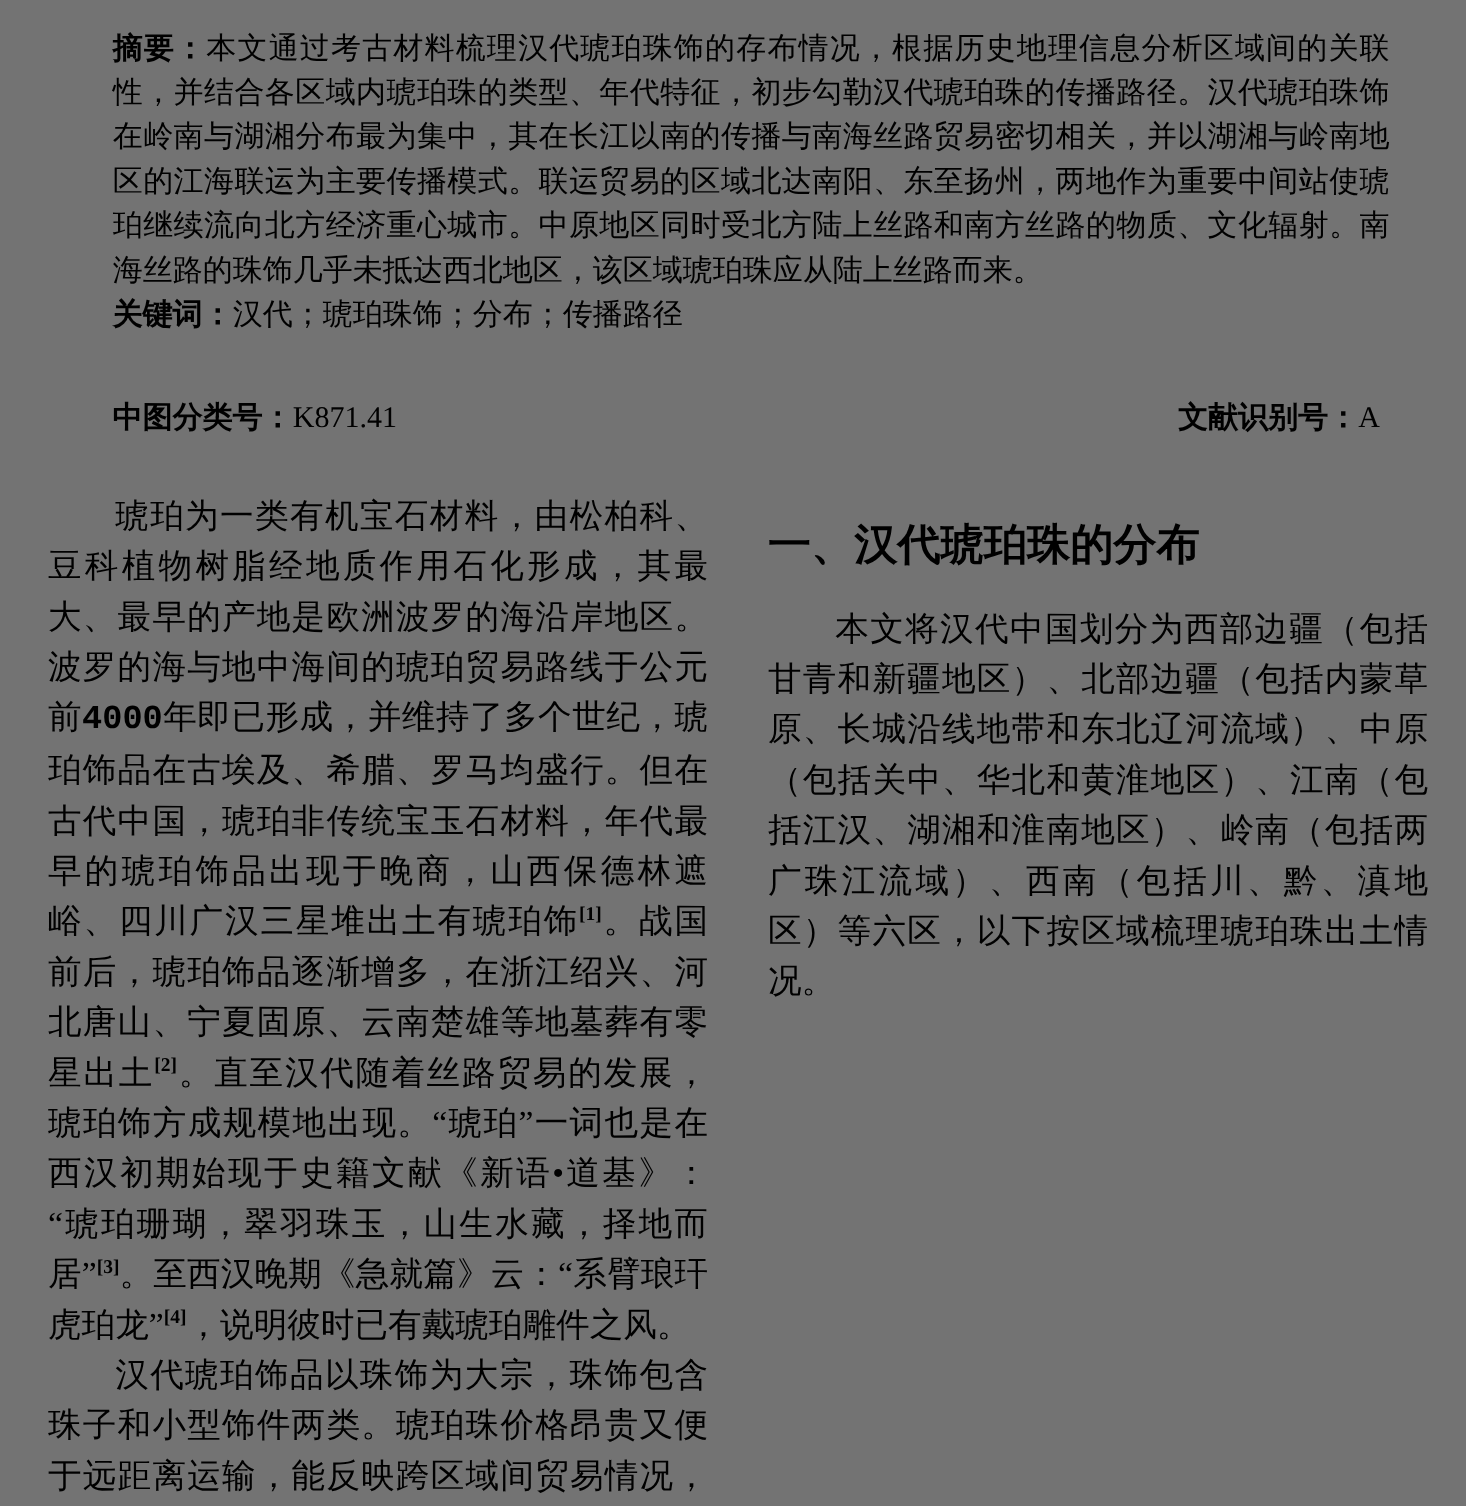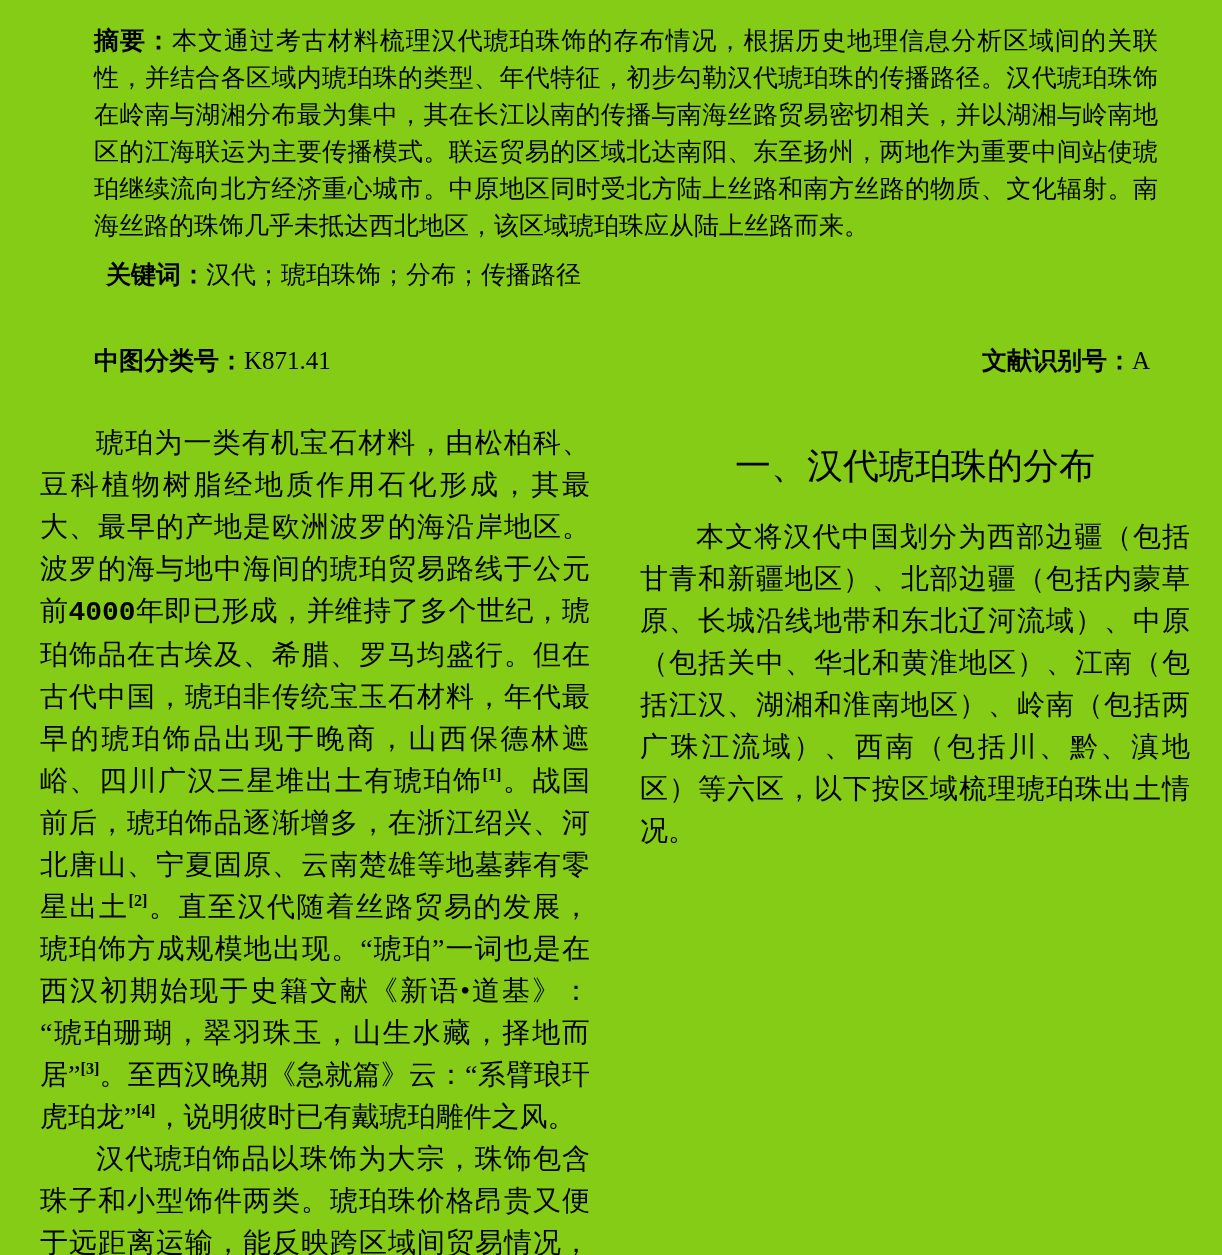--- a/index.html
+++ b/index.html
@@ -4,37 +4,37 @@
 <style>
   html, body {
     margin: 0;
     padding: 0;
     background: #ffffff;
   }
   .page {
     position: relative;
     width: 1222px;
     height: 1255px;
-    background: #84cc16;
+    background: #737373;
     color: #000000;
     overflow: hidden;
     font-family: "Liberation Serif", "DejaVu Serif", serif;
   }
   .abstract-block {
     margin: 22px 64px 0 94px;
   }
   .abstract-para {
     margin: 0;
     font-size: 25px;
     line-height: 37px;
     text-align: justify;
     text-justify: inter-ideograph;
   }
   .kw-para {
-    margin: 12px;
+    margin: 0;
     font-size: 25px;
     line-height: 37px;
   }
   .heiti {
     font-family: "Liberation Sans", "DejaVu Sans", sans-serif;
     font-weight: bold;
   }
   .meta-row {
     display: flex;
     justify-content: space-between;
@@ -69,24 +69,24 @@
     font-weight: bold;
     line-height: 0;
     vertical-align: super;
   }
   .num-b {
     font-family: Liberation Mono, monospace;
     font-weight: bold;
   }
   h2.section-heading {
     font-family: "Liberation Sans", "DejaVu Sans", sans-serif;
-    font-weight: normal;
+    font-weight: bold;
     font-size: 36px;
     line-height: 48px;
-    text-align: center;
+    text-align: left;
     margin: 20px 0 26px 0;
   }
 </style>
 </head>
 <body>
 
 <div class="page">
 
   <section class="abstract-block">
     <p class="abstract-para"><b class="heiti">摘要：</b><span>本文通过考古材料梳理汉代琥珀珠饰的存布情况，根据历史地理信息分析区域间的关联性，并结合各区域内琥珀珠的类型、年代特征，初步勾勒汉代琥珀珠的传播路径。汉代琥珀珠饰在岭南与湖湘分布最为集中，其在长江以南的传播与南海丝路贸易密切相关，并以湖湘与岭南地区的江海联运为主要传播模式。联运贸易的区域北达南阳、东至扬州，两地作为重要中间站使琥珀继续流向北方经济重心城市。中原地区同时受北方陆上丝路和南方丝路的物质、文化辐射。南海丝路的珠饰几乎未抵达西北地区，该区域琥珀珠应从陆上丝路而来。</span></p>

